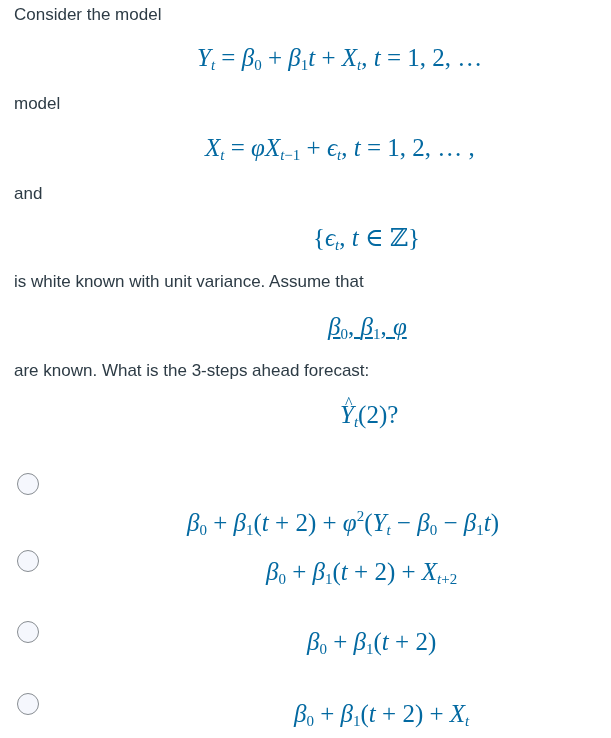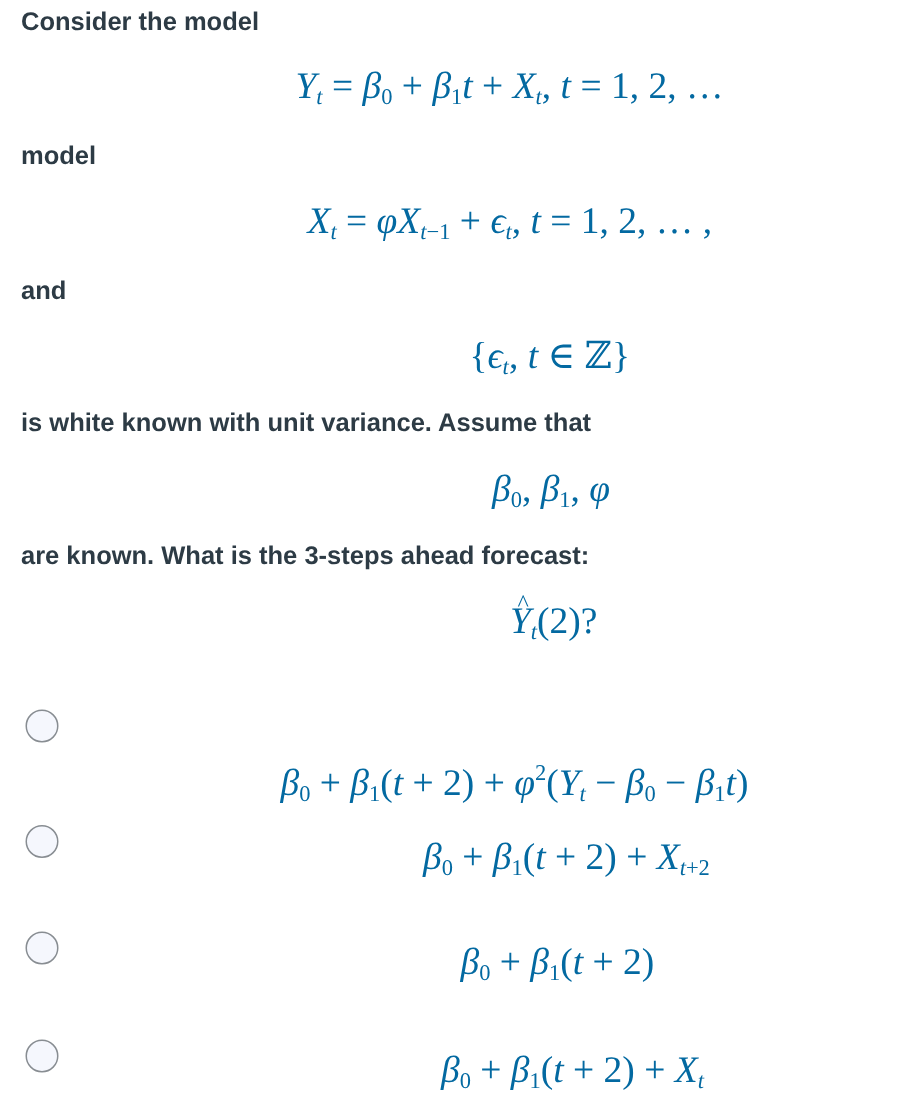--- a/index.html
+++ b/index.html
@@ -2,21 +2,21 @@
 <html><head>
   <meta charset="utf-8">
   <style>
     html, body { margin: 0; padding: 0; background: #ffffff; }
     body {
       width: 611px; height: 738px; position: relative; overflow: hidden;
       font-family: "Liberation Sans", sans-serif; color: #2d3b45;
     }
     .text {
       position: absolute; left: 14px; font-size: 17px; color: #2d3b45;
-      line-height: 20px; white-space: nowrap; font-weight: bold;
+      line-height: 20px; white-space: nowrap;
     }
     .math {
       position: absolute; font-family: "Liberation Serif", "DejaVu Serif", serif;
       font-size: 25px; color: #0369a1; white-space: nowrap; line-height: 30px;
     }
     .math i { font-style: italic; }
     .math sub { font-size: 15px; vertical-align: -4px; line-height: 0; }
     .math sup { font-size: 15px; vertical-align: 10px; line-height: 0; }
     .radio {
       position: absolute; left: 17px; width: 22px; height: 22px;
@@ -45,39 +45,39 @@
   </div>
 
   <div class="text" style="top:184px;">and</div>
 
   <div class="math" style="left:313px; top:223px;">
     {<i>ϵ</i><sub><i>t</i></sub>, <i>t</i> ∈ ℤ}
   </div>
 
   <div class="text" style="top:272px;">is white known with unit variance. Assume that</div>
 
-  <div class="math" style="left:328px; top:312px;">
+  <div class="math" style="left:328px; top:312px;text-decoration:underline;">
     <i>β</i><sub>0</sub>, <i>β</i><sub>1</sub>, <i>φ</i>
   </div>
 
   <div class="text" style="top:361px;">are known. What is the 3-steps ahead forecast:</div>
 
   <div class="math" style="left:340px; top:400px;">
     <i class="hat">Y</i><sub><i>t</i></sub>(2)?
   </div>
 </div>
 
 <div>
   <div class="radio" style="top:473px;"></div>
   <div class="math" style="left:187px; top:508px;">
     <i>β</i><sub>0</sub> + <i>β</i><sub>1</sub>(<i>t</i> + 2) + <i>φ</i><sup>2</sup>(<i>Y</i><sub><i>t</i></sub> − <i>β</i><sub>0</sub> − <i>β</i><sub>1</sub><i>t</i>)
   </div>
 
   <div class="radio" style="top:550px;"></div>
-  <div class="math" style="left:282px; top:557px;">
+  <div class="math" style="left:266px; top:557px;">
     <i>β</i><sub>0</sub> + <i>β</i><sub>1</sub>(<i>t</i> + 2) + <i>X</i><sub><i>t</i>+2</sub>
   </div>
 
   <div class="radio" style="top:621px;"></div>
   <div class="math" style="left:307px; top:627px;">
     <i>β</i><sub>0</sub> + <i>β</i><sub>1</sub>(<i>t</i> + 2)
   </div>
 
   <div class="radio" style="top:693px;"></div>
   <div class="math" style="left:294px; top:699px;">

